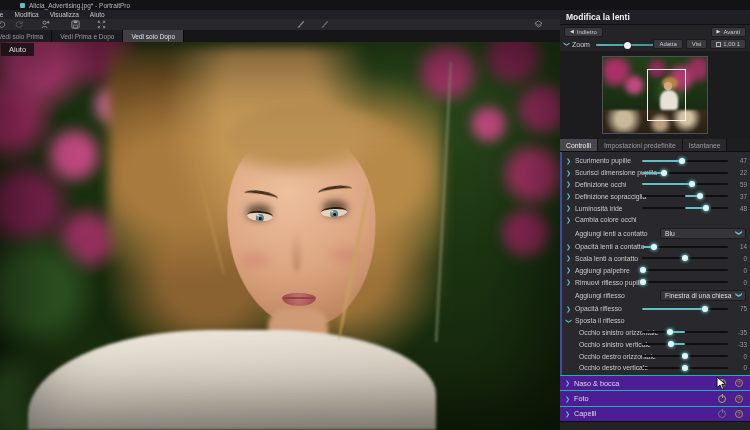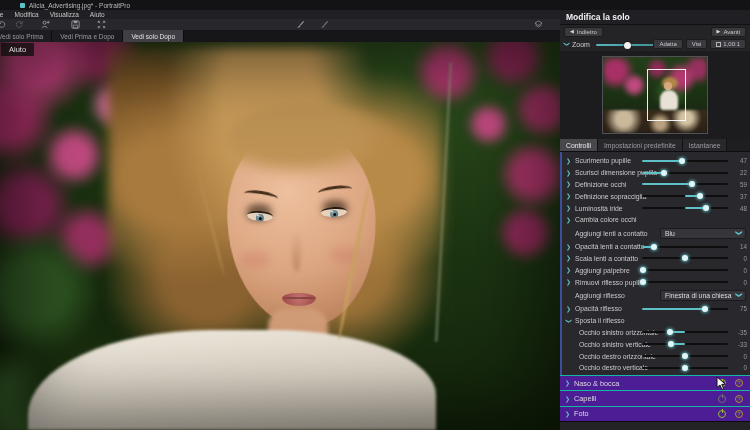--- a/index.html
+++ b/index.html
@@ -273,21 +273,21 @@
     <div class="ph-lipline"></div>
     <div class="ph-neck"></div>
     <div class="ph-blouse"></div>
     <div class="ph-strand1"></div>
     <div class="ph-strand2"></div>
     <div class="ph-vignette"></div>
     <div class="dopo">Aiuto</div>
   </div>
 
   <div class="panel">
-    <div class="p-header">Modifica la solo</div>
+    <div class="p-header">Modifica la lenti</div>
 
     <div class="p-nav">
       <div class="pbtn">
         <span class="arr">◀</span>
         <span>Indietro</span>
       </div>
       <div class="pbtn">
         <span class="arr">▶</span>
         <span>Avanti</span>
       </div>
@@ -481,28 +481,28 @@
 
     <div class="sections">
         <div class="sec">
           <span class="chev">❯</span>
           <span class="lbl">Naso &amp; bocca</span>
           <span class="power"></span>
           <span class="help">?</span>
         </div>
         <div class="sec">
           <span class="chev">❯</span>
+          <span class="lbl">Foto</span>
+          <span class="power"></span>
+          <span class="help">?</span>
+        </div>
+        <div class="sec">
+          <span class="chev">❯</span>
           <span class="lbl">Capelli</span>
           <span class="power off"></span>
-          <span class="help">?</span>
-        </div>
-        <div class="sec">
-          <span class="chev">❯</span>
-          <span class="lbl">Foto</span>
-          <span class="power"></span>
           <span class="help">?</span>
         </div>
         <div class="sec-bottom"></div>
       </div>
   </div>
 
   <svg class="cursor" width="11" height="15" viewBox="0 0 11 15">
     <polygon points="1,1 1,11.5 4,9 5.8,13.5 7.6,12.6 5.8,8.4 9.5,8.2" fill="#f5f5f5" stroke="#111" stroke-width="1"></polygon>
   </svg>
 </div>

